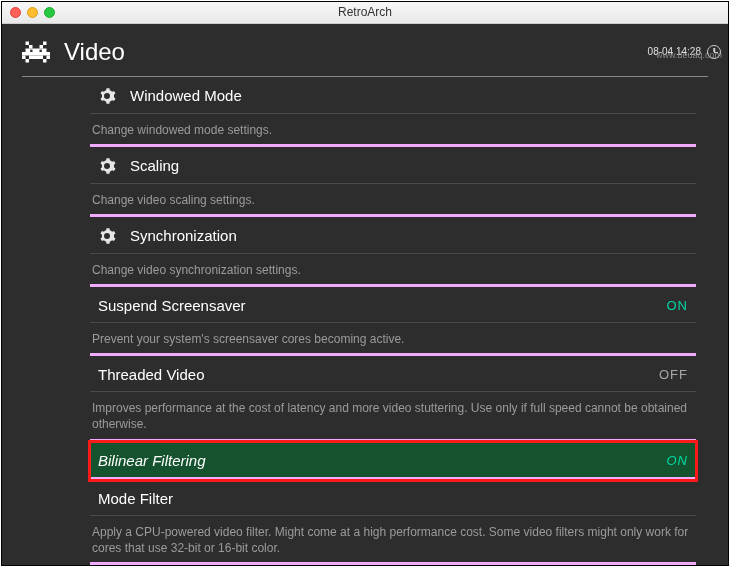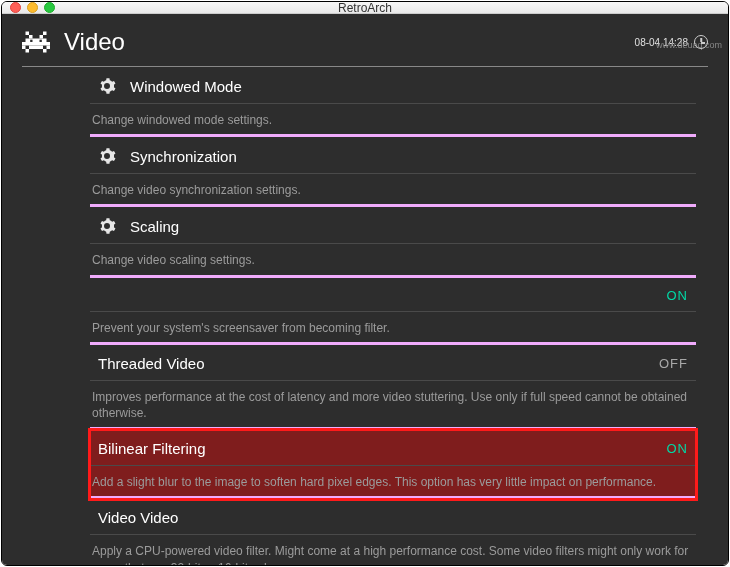--- a/index.html
+++ b/index.html
@@ -1,44 +1,44 @@
 <!DOCTYPE html>
 <html><head>
 <meta charset="utf-8">
 <style>
   * { box-sizing: border-box; margin: 0; padding: 0; }
   html, body { width: 730px; height: 567px; overflow: hidden; font-family: -apple-system, "Segoe UI", Arial, sans-serif; background:#fff;}
-  .window-border { width:728px; height:565px; border:1px solid #000; margin:1px; border-radius:6px; overflow:hidden; display:flex; flex-direction:column;}
+  .window-border { width:728px; height:565px; border:1px solid #000; margin:1px; border-radius:0; overflow:hidden; display:flex; flex-direction:column;}
   .titlebar { height:23px; background:linear-gradient(#f7f7f7,#e9e9e9); border-bottom:1px solid #ccc; display:flex; align-items:center; position:relative;}
   .traffic { display:flex; gap:6px; margin-left:8px;}
   .dot { width:11px; height:11px; border-radius:50%;}
   .dot.red{background:#ff5f57;border:0.5px solid #e0443e;}
   .dot.yellow{background:#febc2e;border:0.5px solid #d89e22;}
   .dot.green{background:#28c840;border:0.5px solid #1dad2b;}
   .titlebar-title{position:absolute; left:0; right:0; text-align:center; font-size:12px; color:#333;}
   .app { flex:1; background:#2d2d2d; color:#e6e6e6; display:flex; flex-direction:column; position:relative;}
-  .header { display:flex; align-items:center; padding:14px 20px 10px 20px;}
+  .header { display:flex; align-items:center; padding:14px 7px 10px 20px;}
   .header .invader { width:28px; height:22px; margin-right:14px;}
   .header-title { font-size:24px; font-weight:400; color:#fff;}
   .header-right { margin-left:auto; display:flex; align-items:center; font-size:10px; color:#e0e0e0;}
   .clock-icon { width:14px; height:14px; margin-left:6px; border:1.5px solid #ccc; border-radius:50%; position:relative;}
   .clock-icon::before{content:"";position:absolute;left:50%;top:20%;width:1.5px;height:4px;background:#ccc;transform:translateX(-50%);}
   .clock-icon::after{content:"";position:absolute;left:50%;top:50%;width:4px;height:1.5px;background:#ccc;}
   .hr-full { border:none; border-top:1px solid #888; margin:0 20px;}
   .content { flex:1; overflow:hidden; padding:0 20px;}
   .list { margin-left:68px; margin-right:12px;}
   .row { border-bottom:3px solid #f0abfc; padding:10px 8px 8px 8px;}
   .row-top { display:flex; align-items:center; gap:14px;}
   .gear { width:18px; height:18px; flex-shrink:0;}
   .label { font-size:15px; color:#fff;}
   .value { margin-left:auto; font-size:13px; letter-spacing:1px;}
   .value.on { color:#00d9a6;}
   .value.off { color:#a8a8a8;text-align:right;}
   .desc { font-size:12px; color:#9b9b9b; line-height:1.35; padding:8px 6px 6px 2px; border-top:1px solid #4a4a4a; margin:8px -8px -8px -8px;}
-  .highlighted { outline:3px solid #ff1a1a; outline-offset:-1px; background:#7f1d1d;}
+  .highlighted { outline:3px solid #ff1a1a; outline-offset:-1px; background:#14532d;font-style:italic;}
   .watermark{position:absolute; right:6px; top:26px; font-size:9px; color:#888;}
   svg { display:block;}
 </style>
 </head>
 <body>
 
 <div class="window-border">
   <div class="titlebar">
     <div class="traffic">
       <div class="dot red"></div>
@@ -86,56 +86,56 @@
               </svg>
               <span class="label">Windowed Mode</span>
             </div>
             <div class="desc">Change windowed mode settings.</div>
           </div>
           <div class="row">
             <div class="row-top">
               <svg class="gear" viewBox="0 0 24 24">
                 <path fill="#e6e6e6" d="M12 8a4 4 0 100 8 4 4 0 000-8zm9.4 4c0 .6-.1 1.2-.2 1.8l2.1 1.6-2 3.4-2.5-1a8 8 0 01-3.1 1.8l-.4 2.6h-4l-.4-2.6a8 8 0 01-3.1-1.8l-2.5 1-2-3.4 2.1-1.6a8.6 8.6 0 010-3.6L3.3 8.6l2-3.4 2.5 1A8 8 0 0110.9 4.4L11.3 1.8h4l.4 2.6a8 8 0 013.1 1.8l2.5-1 2 3.4-2.1 1.6c.1.6.2 1.2.2 1.8z"></path>
               </svg>
+              <span class="label">Scaling</span>
+            </div>
+            <div class="desc">Change video scaling settings.</div>
+          </div>
+          <div class="row">
+            <div class="row-top">
+              <svg class="gear" viewBox="0 0 24 24">
+                <path fill="#e6e6e6" d="M12 8a4 4 0 100 8 4 4 0 000-8zm9.4 4c0 .6-.1 1.2-.2 1.8l2.1 1.6-2 3.4-2.5-1a8 8 0 01-3.1 1.8l-.4 2.6h-4l-.4-2.6a8 8 0 01-3.1-1.8l-2.5 1-2-3.4 2.1-1.6a8.6 8.6 0 010-3.6L3.3 8.6l2-3.4 2.5 1A8 8 0 0110.9 4.4L11.3 1.8h4l.4 2.6a8 8 0 013.1 1.8l2.5-1 2 3.4-2.1 1.6c.1.6.2 1.2.2 1.8z"></path>
+              </svg>
               <span class="label">Synchronization</span>
             </div>
             <div class="desc">Change video synchronization settings.</div>
           </div>
           <div class="row">
             <div class="row-top">
-              <svg class="gear" viewBox="0 0 24 24">
-                <path fill="#e6e6e6" d="M12 8a4 4 0 100 8 4 4 0 000-8zm9.4 4c0 .6-.1 1.2-.2 1.8l2.1 1.6-2 3.4-2.5-1a8 8 0 01-3.1 1.8l-.4 2.6h-4l-.4-2.6a8 8 0 01-3.1-1.8l-2.5 1-2-3.4 2.1-1.6a8.6 8.6 0 010-3.6L3.3 8.6l2-3.4 2.5 1A8 8 0 0110.9 4.4L11.3 1.8h4l.4 2.6a8 8 0 013.1 1.8l2.5-1 2 3.4-2.1 1.6c.1.6.2 1.2.2 1.8z"></path>
-              </svg>
-              <span class="label">Scaling</span>
-            </div>
-            <div class="desc">Change video scaling settings.</div>
-          </div>
-          <div class="row">
-            <div class="row-top">
+              <span class="label">Suspend Screensaver</span>
               <span class="value on">ON</span>
             </div>
-            <div class="desc">Prevent your system's screensaver from becoming filter.</div>
+            <div class="desc">Prevent your system's screensaver cores becoming active.</div>
           </div>
           <div class="row">
             <div class="row-top">
               <span class="label">Threaded Video</span>
               <span class="value off">OFF</span>
             </div>
             <div class="desc">Improves performance at the cost of latency and more video stuttering. Use only if full speed cannot be obtained otherwise.</div>
           </div>
           <div class="row highlighted">
             <div class="row-top">
               <span class="label">Bilinear Filtering</span>
               <span class="value on">ON</span>
             </div>
-            <div class="desc">Add a slight blur to the image to soften hard pixel edges. This option has very little impact on performance.</div>
           </div>
           <div class="row">
             <div class="row-top">
-              <span class="label">Video Video</span>
+              <span class="label">Mode Filter</span>
             </div>
             <div class="desc">Apply a CPU-powered video filter. Might come at a high performance cost. Some video filters might only work for cores that use 32-bit or 16-bit color.</div>
           </div>
         </div>
     </div>
 
   </div>
 </div>
 
 </body></html>

